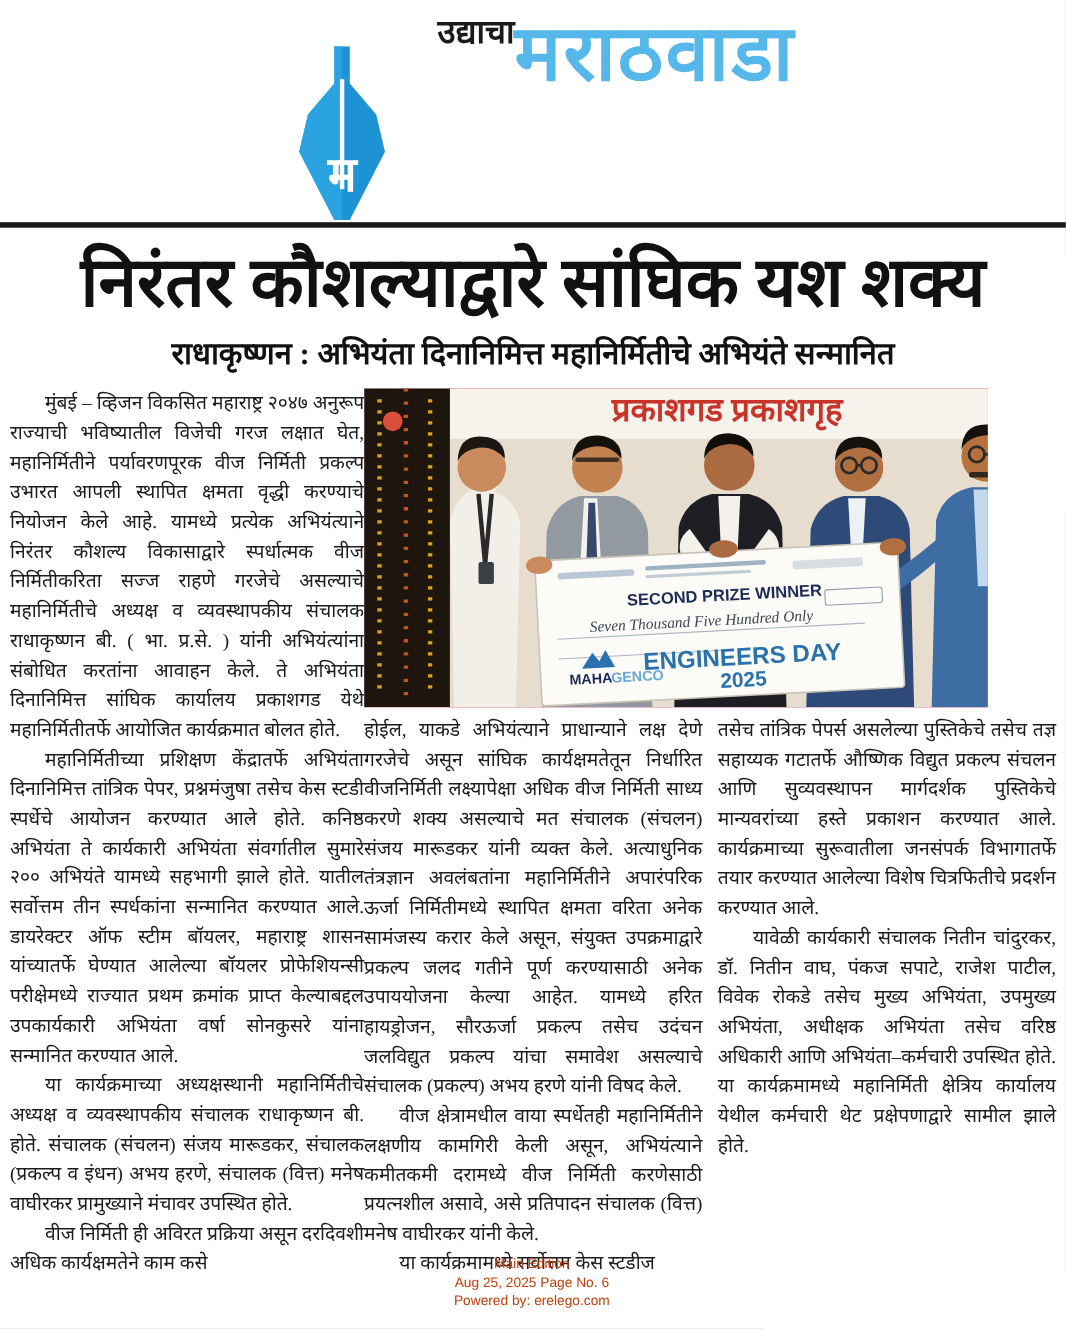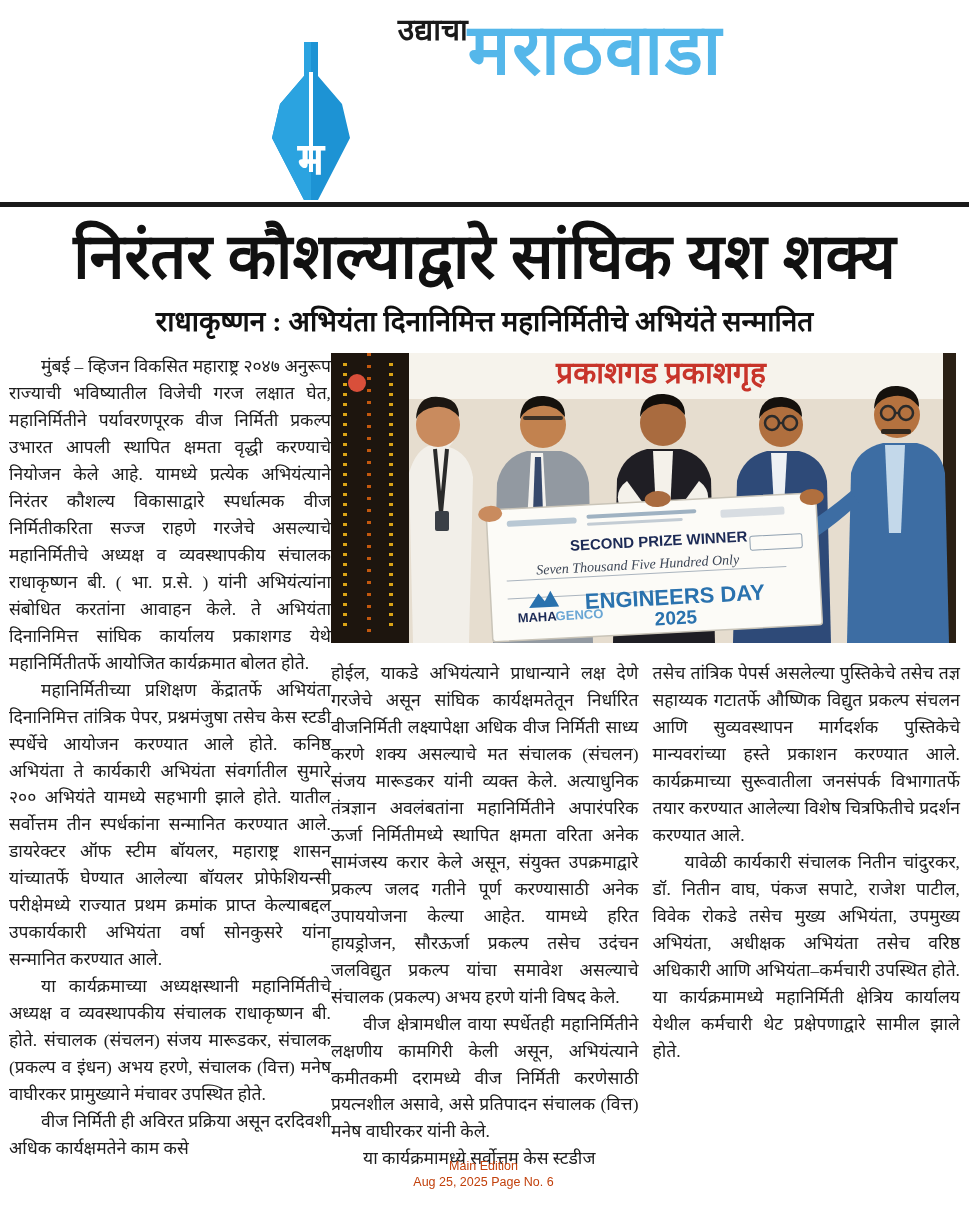--- a/index.html
+++ b/index.html
@@ -24,24 +24,24 @@
   .subheadline { text-align:center; font-weight:bold; font-size:28px; color:#111; padding:8px 10px 10px 10px; }
 
   
   .article { display:flex; padding:4px 9px 0 9px; }
   .col { font-size:17.5px; line-height:1.54; text-align:justify; color:#1c1c1c; }
   .col-1 { flex:0 0 322px; }
   .right-wrap { flex:1 1 auto; display:flex; flex-direction:column; }
   .two-cols { display:flex; gap:14px; margin-top:7px; }
   .col-2, .col-3 { flex:1 1 0; }
   .col p { text-indent:32px; margin:0; }
-  .col p.no-indent { text-indent:0;margin-top:10px; }
-
-  
-  .photo-frame { width:625px; height:290px; overflow:hidden; background:#be185d; }
+  .col p.no-indent { text-indent:0; }
+
+  
+  .photo-frame { width:567px; height:290px; overflow:hidden; background:#be185d; }
   .photo-frame svg { display:block; }
 
   
   .footer { position:absolute; left:0; right:2px; bottom:18px; text-align:center;
     font-family:"Liberation Sans", sans-serif; font-size:12.5px; color:#c2410c; line-height:1.3; }
 
   .script-text { font-style:italic; }
 </style>
 </head>
 <body>
@@ -191,15 +191,16 @@
           <p class="no-indent">तसेच तांत्रिक पेपर्स असलेल्या पुस्तिकेचे तसेच तज्ञ सहाय्यक गटातर्फे औष्णिक विद्युत प्रकल्प संचलन आणि सुव्यवस्थापन मार्गदर्शक पुस्तिकेचे मान्यवरांच्या हस्ते प्रकाशन करण्यात आले.  कार्यक्रमाच्या सुरूवातीला जनसंपर्क विभागातर्फे तयार करण्यात आलेल्या विशेष चित्रफितीचे प्रदर्शन करण्यात आले.</p>
           <p>यावेळी कार्यकारी संचालक नितीन चांदुरकर, डॉ. नितीन वाघ, पंकज सपाटे, राजेश पाटील, विवेक रोकडे तसेच मुख्य अभियंता, उपमुख्य अभियंता, अधीक्षक अभियंता तसेच वरिष्ठ अधिकारी आणि अभियंता–कर्मचारी उपस्थित होते. या कार्यक्रमामध्ये महानिर्मिती क्षेत्रिय कार्यालय येथील कर्मचारी थेट प्रक्षेपणाद्वारे सामील झाले होते.</p>
         </div>
       </div>
     </div>
   </div>
 
   <div class="footer">
     <div>Main Edition</div>
     <div>Aug 25, 2025 Page No. 6</div>
+    <div>Powered by: erelego.com</div>
   </div>
 
 </div>
 
 </body></html>

